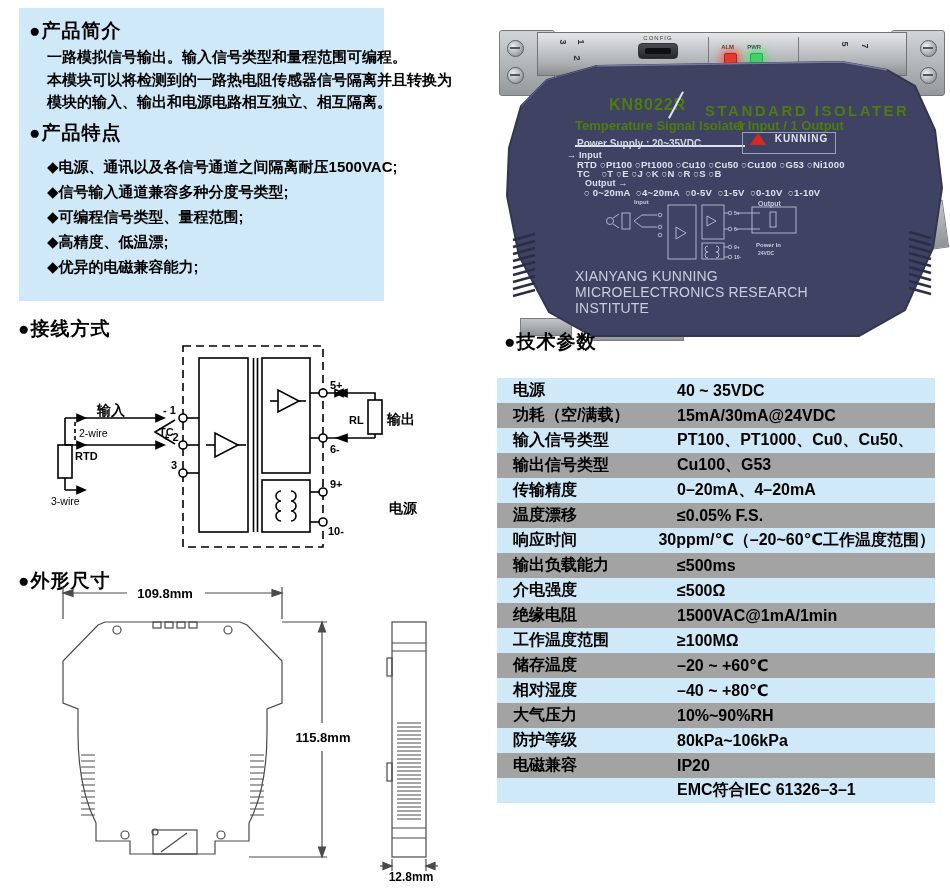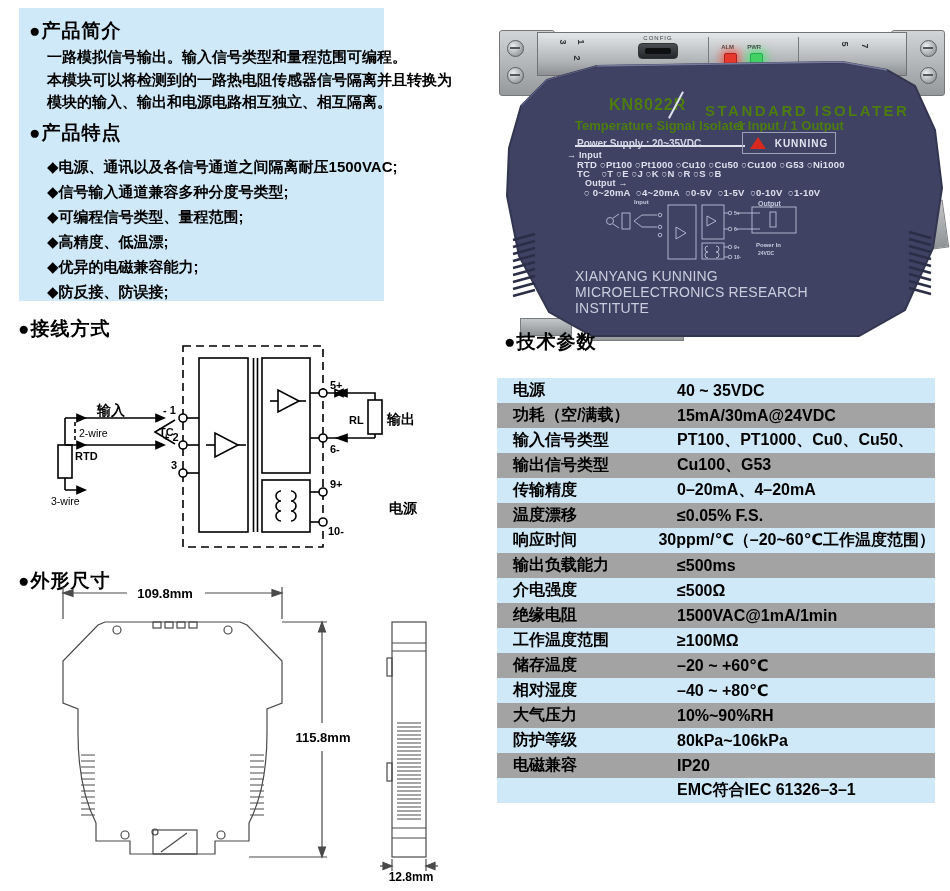--- a/index.html
+++ b/index.html
@@ -40,21 +40,21 @@
   .led.green{background:#44d164;box-shadow:0 0 8px 3px rgba(70,230,110,.8);border:1px solid #2a5;}
   .ledlab{position:absolute;top:10px;font-size:7px;color:#3a3e41;font-weight:bold;transform:scale(.85);}
   .grayfoot{position:absolute;background:linear-gradient(#c3c6c8,#8f9396);border:1px solid #7a7e81;}
   .mtext{position:absolute;color:#4d7c0f;white-space:nowrap;font-weight:bold;}
   .m-model{left:112px;top:78px;font-size:16px;letter-spacing:1px;}
   .m-slash{left:178px;top:72px;width:2px;height:30px;background:#dfe2ec;transform:rotate(28deg);}
   .m-series{left:196px;top:84px;font-size:15px;letter-spacing:2.5px;margin-left:12px;}
   .m-sub{left:78px;top:100px;font-size:13px;border-bottom:2px solid #dfe2ec;padding-bottom:12px;}
   .m-io{left:240px;top:100px;font-size:13px;}
   .m-power{left:80px;top:120px;font-size:10px;color:#d4d8e6;}
-  .m-brandbox{left:245px;top:114px;width:92px;height:20px;border:1px solid #9aa0b8;display:flex;align-items:center;justify-content:center;gap:9px;position:absolute;}
+  .m-brandbox{left:245px;top:114px;width:92px;height:20px;border:1px solid #9aa0b8;display:flex;justify-content:center;gap:9px;position:absolute;}
   .m-tri{width:0;height:0;border-left:8px solid transparent;border-right:8px solid transparent;border-bottom:12px solid #d8291f;}
   .m-brand{color:#e2e5f0;font-size:10px;font-weight:bold;letter-spacing:1px;}
   .m-small{font-size:9.5px;color:#dde0ec;letter-spacing:.2px;}
   .m-footer{left:78px;top:250px;width:268px;font-size:14px;color:#c9cede;text-align:left;letter-spacing:.2px;}
   svg text{font-family:"Liberation Sans","DejaVu Sans",sans-serif;}
 </style>
 </head>
 <body>
 
 <div class="abs panel">
@@ -64,21 +64,20 @@
       <div>本模块可以将检测到的一路热电阻传感器信号隔离并且转换为</div>
       <div>模块的输入、输出和电源电路相互独立、相互隔离。</div>
     </div>
   <div class="abs h1" style="left:10px;top:112px;">●产品特点</div>
   <div class="abs feature-list">
       <div>◆电源、通讯以及各信号通道之间隔离耐压1500VAC;</div>
       <div>◆信号输入通道兼容多种分度号类型;</div>
       <div>◆可编程信号类型、量程范围;</div>
       <div>◆高精度、低温漂;</div>
       <div>◆优异的电磁兼容能力;</div>
-      <div>◆防反接、防误接;</div>
     </div>
 </div>
 
 <div class="abs h1" style="left:18px;top:316px;">●接线方式</div>
 
 <svg class="abs" style="left:25px;top:345px;" width="420" height="215" viewBox="0 0 420 215">
   <g fill="none" stroke="#000" stroke-width="1.6">
     <rect x="158" y="1" width="140" height="201" stroke-dasharray="8,5"></rect>
     <rect x="174" y="13" width="49" height="174"></rect>
     <rect x="237" y="13" width="48" height="115"></rect>

